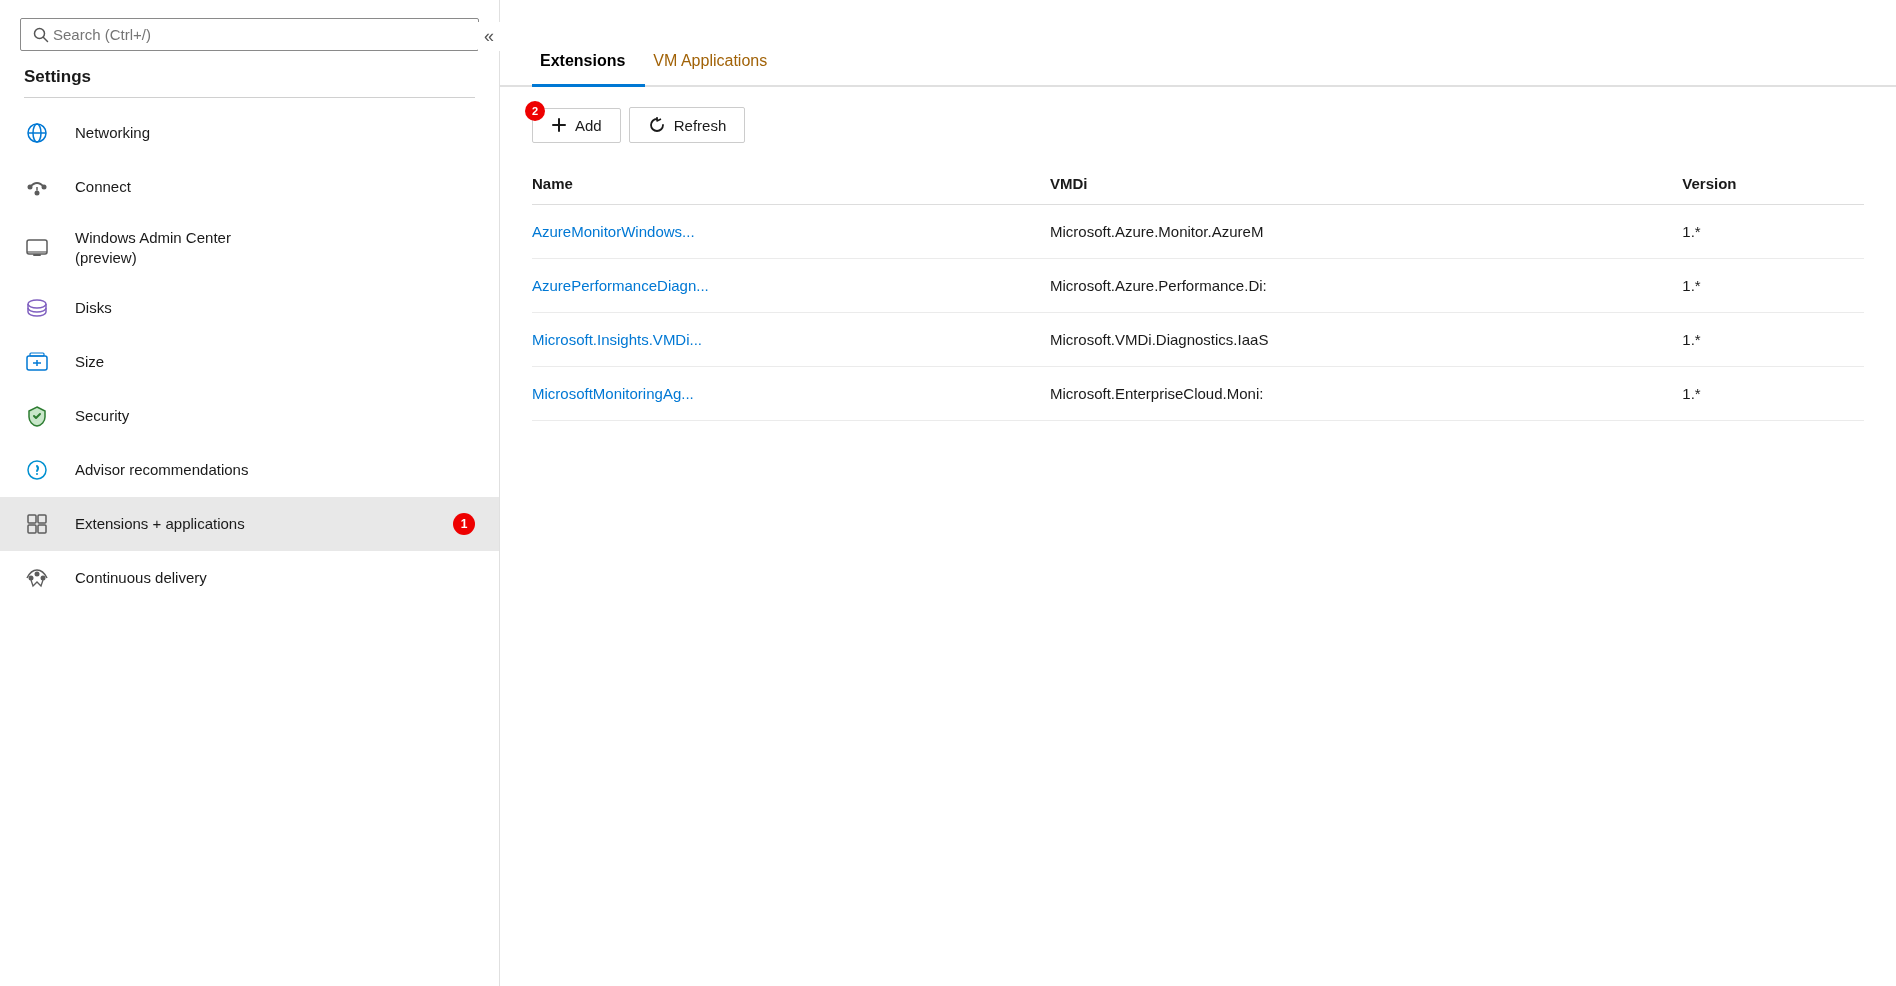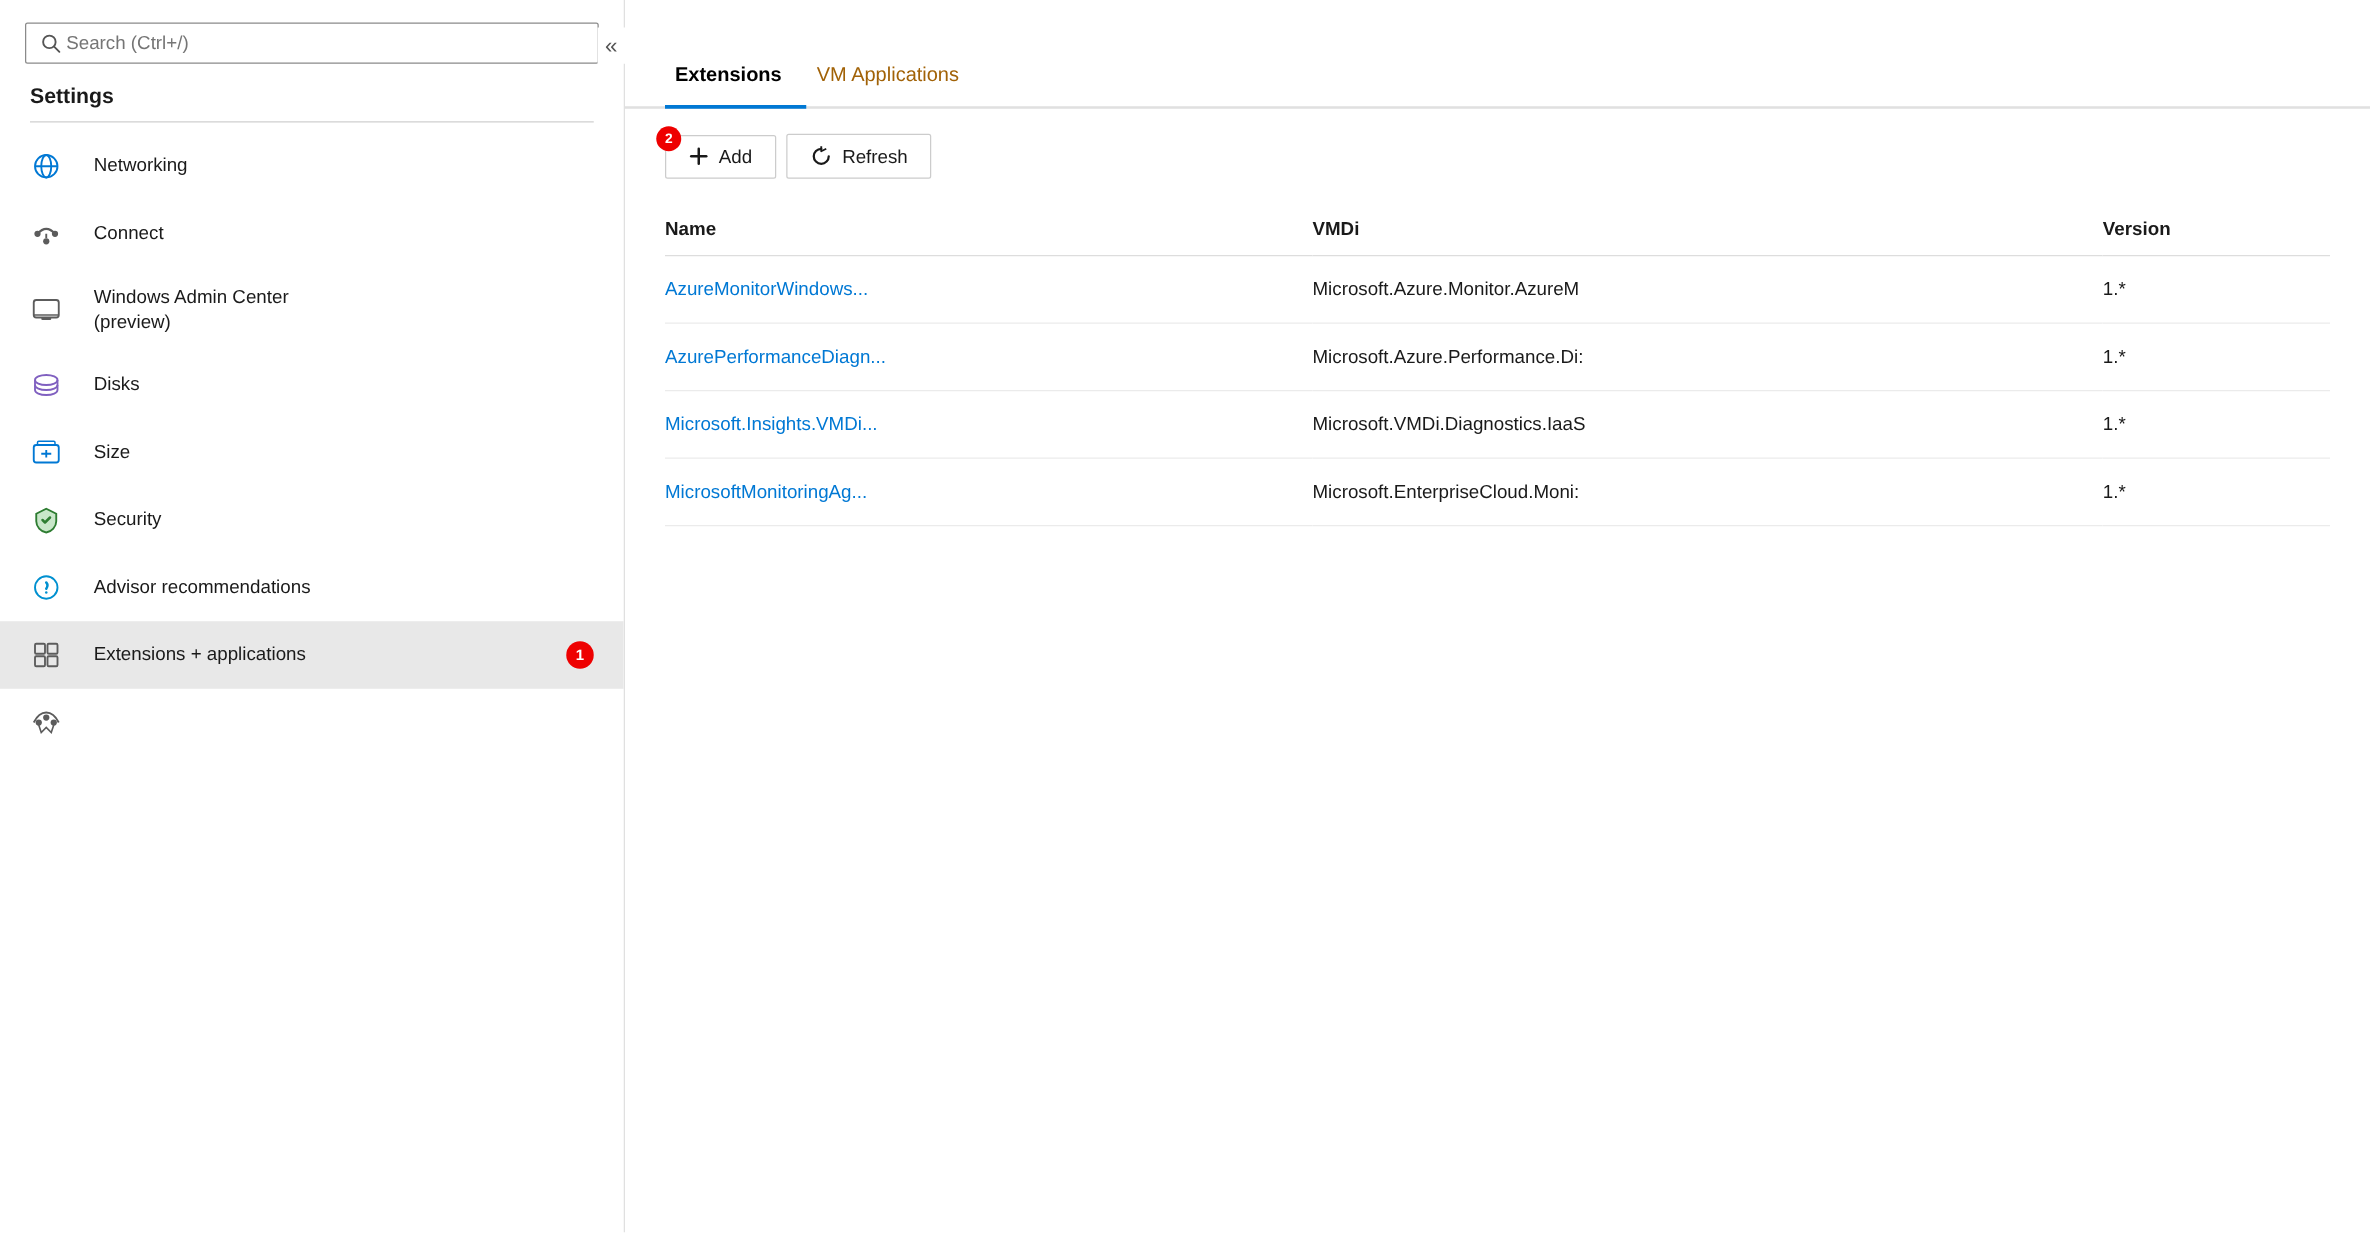--- a/index.html
+++ b/index.html
@@ -359,20 +359,21 @@
       <li class="nav-item">
         <div class="nav-icon">
           <svg width="24" height="24" viewBox="0 0 24 24" fill="none">
             <path d="M2 12 Q6 4 12 4 Q18 4 22 12" stroke="#5c5c5c" stroke-width="1.5" fill="none"></path>
             <circle cx="6" cy="12" r="2.5" fill="#5c5c5c"></circle>
             <circle cx="12" cy="8" r="2.5" fill="#5c5c5c"></circle>
             <circle cx="18" cy="12" r="2.5" fill="#5c5c5c"></circle>
             <path d="M6 14 L8 20 L12 16 L16 20 L18 14" stroke="#5c5c5c" stroke-width="1.3" fill="none"></path>
           </svg>
         </div>
+        <span class="nav-label" style="white-space: pre-line;">Continuous delivery</span>
       </li>
     </ul>
 </div>
 
 <div class="main-content">
 
   <div class="tabs-row" id="tabs-row">
       <div class="tab active">Extensions</div>
       <div class="tab">VM Applications</div>
     </div>

